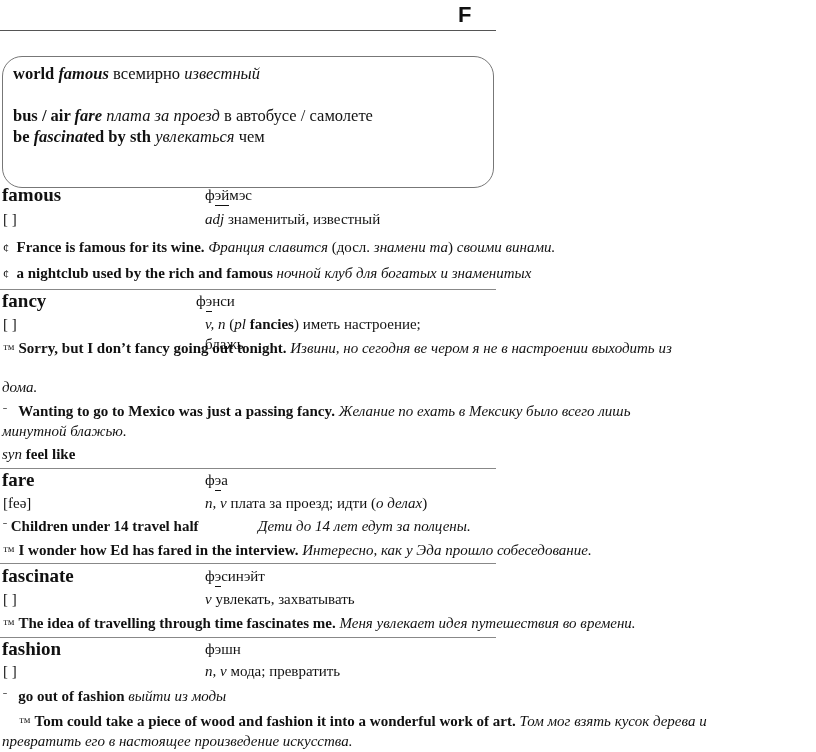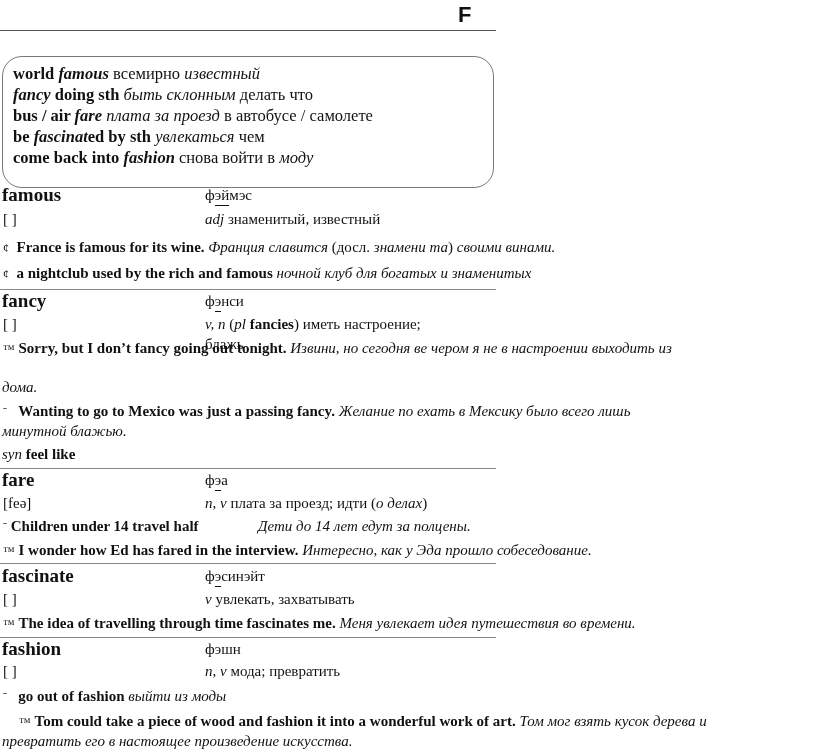--- a/index.html
+++ b/index.html
@@ -24,48 +24,42 @@
 </head>
 <body>
 
 <div class="abs letter">F</div>
 <div class="topline"></div>
 
 <div class="box">
   <div class="ln" style="top:7px">
     <b>world </b><b><i>famous</i></b><span> всемирно </span><i>известный</i>
   </div>
-  <div class="ln" style="top:28px">
-    <b><i>fancy</i></b><b> doing sth</b><span> </span><i>быть склонным</i><span> делать что</span>
-  </div>
   <div class="ln" style="top:70px">
     <b>be </b><b><i>fascinat</i></b><b>ed by sth</b><span> </span><i>увлекаться</i><span> чем</span>
   </div>
   <div class="ln" style="top:49px">
     <b>bus / air </b><b><i>fare</i></b><span> </span><i>плата за проезд</i><span> в автобусе / самолете</span>
-  </div>
-  <div class="ln" style="top:91px">
-    <b>come back into </b><b><i>fashion</i></b><span> снова войти в </span><i>моду</i>
   </div>
 </div>
 
 <div class="abs hw" style="left:2px;top:184px">famous</div>
 <div class="abs tr" style="left:205px;top:187px"><span>ф</span><span class="u">эй</span><span>мэс</span></div>
 <div class="abs tr" style="left:3px;top:211px">[            ]</div>
 <div class="abs tr" style="left:205px;top:211px"><i>adj</i><span> знаменитый, известный</span></div>
 <div class="abs ex" style="left:3px;top:239px">
   <span class="bullet">¢</span>&nbsp; <b>France is famous for its wine.</b> <i>Франция славится</i><span> (досл. </span><i>знамени та</i><span>) </span><i>своими винами.</i>
 </div>
 <div class="abs ex" style="left:3px;top:265px">
   <span class="bullet">¢</span>&nbsp; <b>a nightclub used by the rich and famous</b> <i>ночной клуб для богатых и знаменитых</i>
 </div>
 <div class="sep" style="top:289px"></div>
 
 <div class="abs hw" style="left:2px;top:290px">fancy</div>
-<div class="abs tr" style="left:205px;top:293px"><span>ф</span><span class="u">э</span><span>нси</span></div>
+<div class="abs tr" style="left:196px;top:293px"><span>ф</span><span class="u">э</span><span>нси</span></div>
 <div class="abs tr" style="left:3px;top:316px">[            ]</div>
 <div class="abs tr" style="left:205px;top:316px"><i>v, n</i><span> (</span><i>pl</i> <b>fancies</b><span>) иметь настроение;</span></div>
 <div class="abs tr" style="left:205px;top:336px">блажь</div>
 <div class="abs ex" style="left:3px;top:340px">
   <span class="bullet">™</span> <b>Sorry, but I don’t fancy going out tonight.</b> <i>Извини, но сегодня ве чером я не в настроении выходить из</i>
 </div>
 <div class="abs ex" style="left:2px;top:379px"><i>дома.</i></div>
 <div class="abs ex" style="left:3px;top:403px">
   <span class="bullet">ˉ</span>&nbsp;&nbsp; <b>Wanting to go to Mexico was just a passing fancy.</b> <i>Желание по ехать в Мексику было всего лишь</i>
 </div>

